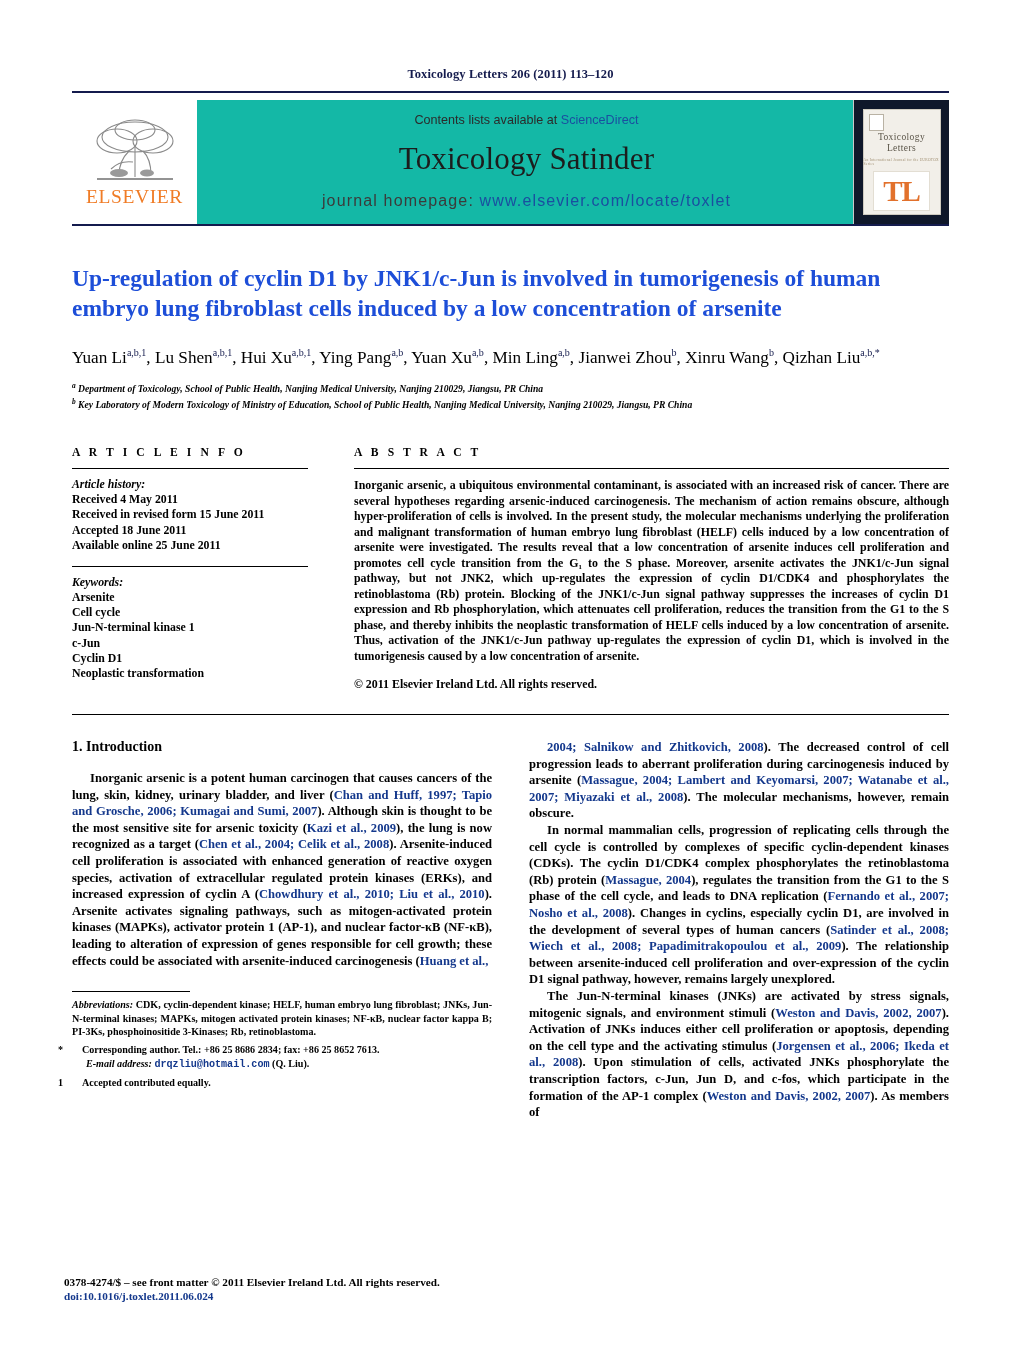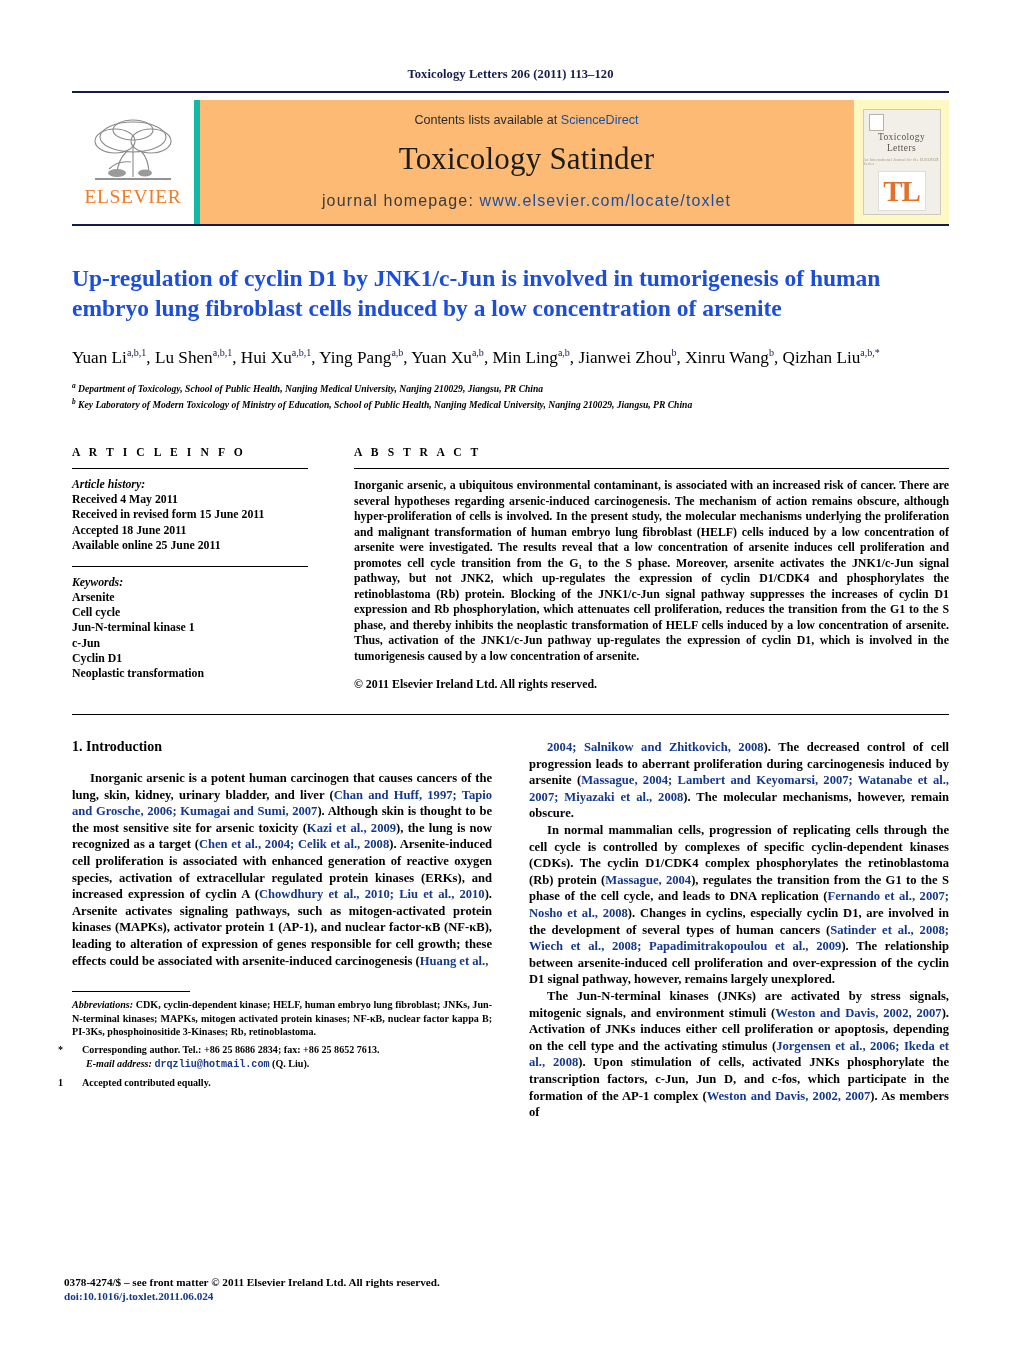--- a/index.html
+++ b/index.html
@@ -38,32 +38,32 @@
     margin-top: 7px;
   }
   .banner-logo {
     width: 128px;
     flex: 0 0 128px;
     display: flex;
     flex-direction: column;
     align-items: center;
     justify-content: center;
     background: #fff;
-    border-right: 6px solid #14b8a6;
+    border-right: 3px solid #14b8a6;
   }
   .elsevier-word {
     color: #f07c26;
     font-family: "Liberation Serif", serif;
     font-size: 19.5px;
     letter-spacing: .6px;
     margin-top: 1px;
   }
   .banner-mid {
     flex: 1 1 auto;
-    background: #fdba74;
+    background: #14b8a6;
     display: flex;
     flex-direction: column;
     align-items: center;
     justify-content: center;
     padding: 6px 0 8px;
   }
   .contents-line {
     font-family: "Liberation Sans", sans-serif;
     font-size: 12.6px;
     color: #2b2b2b;
@@ -80,21 +80,21 @@
   .homepage {
     font-family: "Liberation Sans", sans-serif;
     font-size: 16px;
     color: #3b3b3b;
     letter-spacing: 1.15px;
   }
   .homepage .url { color: #1a4fa0; }
   .banner-cover {
     width: 96px;
     flex: 0 0 96px;
-    background: #fef9c3;
+    background: #0f172a;
     border-left: 1px solid #c9c9c9;
     display: flex;
     align-items: center;
     justify-content: center;
   }
   .cover-card {
     width: 78px; height: 106px;
     background: #f2efe9;
     border: 1px solid #cfcabf;
     position: relative;
@@ -102,21 +102,21 @@
   }
   .cover-els { position: absolute; top: 4px; left: 5px; width: 15px; height: 17px;
                border: 1px solid #b9b2a4; background:#fff; }
   .cover-jt {
     margin-top: 22px; text-align: center; color: #5a5448;
     font-family: "Liberation Serif", serif; font-size: 9.5px; line-height: 11px;
     letter-spacing: .4px;
   }
   .cover-sub { margin-top: 4px; font-size: 3.6px; color: #a08f72; letter-spacing:.3px;}
   .cover-tl {
-    margin-top: 5px; width: 48px; height: 40px; background: #fff;
+    margin-top: 5px; width: 57px; height: 40px; background: #fff;
     border: 1px solid #e3ded3;
     display:flex; align-items:center; justify-content:center;
     color: #e2712c; font-family: "Liberation Serif", serif; font-weight: bold;
     font-size: 29px; letter-spacing: -1px;
   }
   .rule-banner-bottom { border-top: 2.2px solid #141b4d; }
 
   
   .title {
     font-family: "Liberation Serif", serif;

